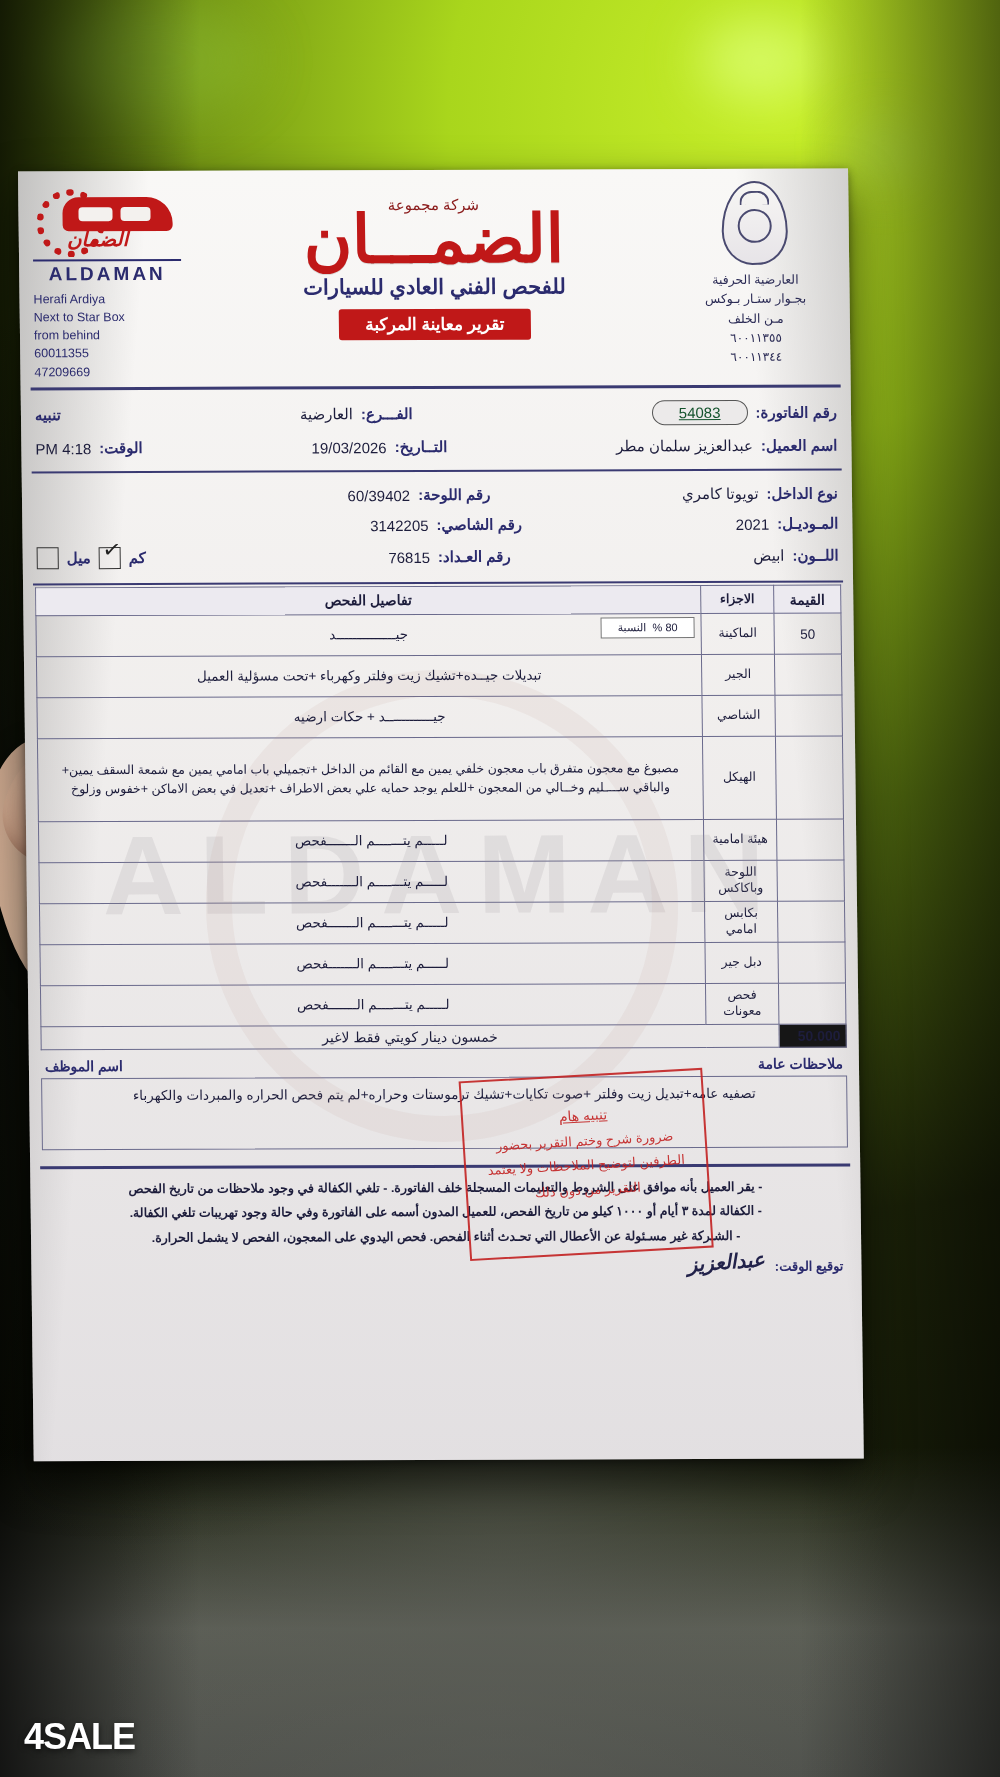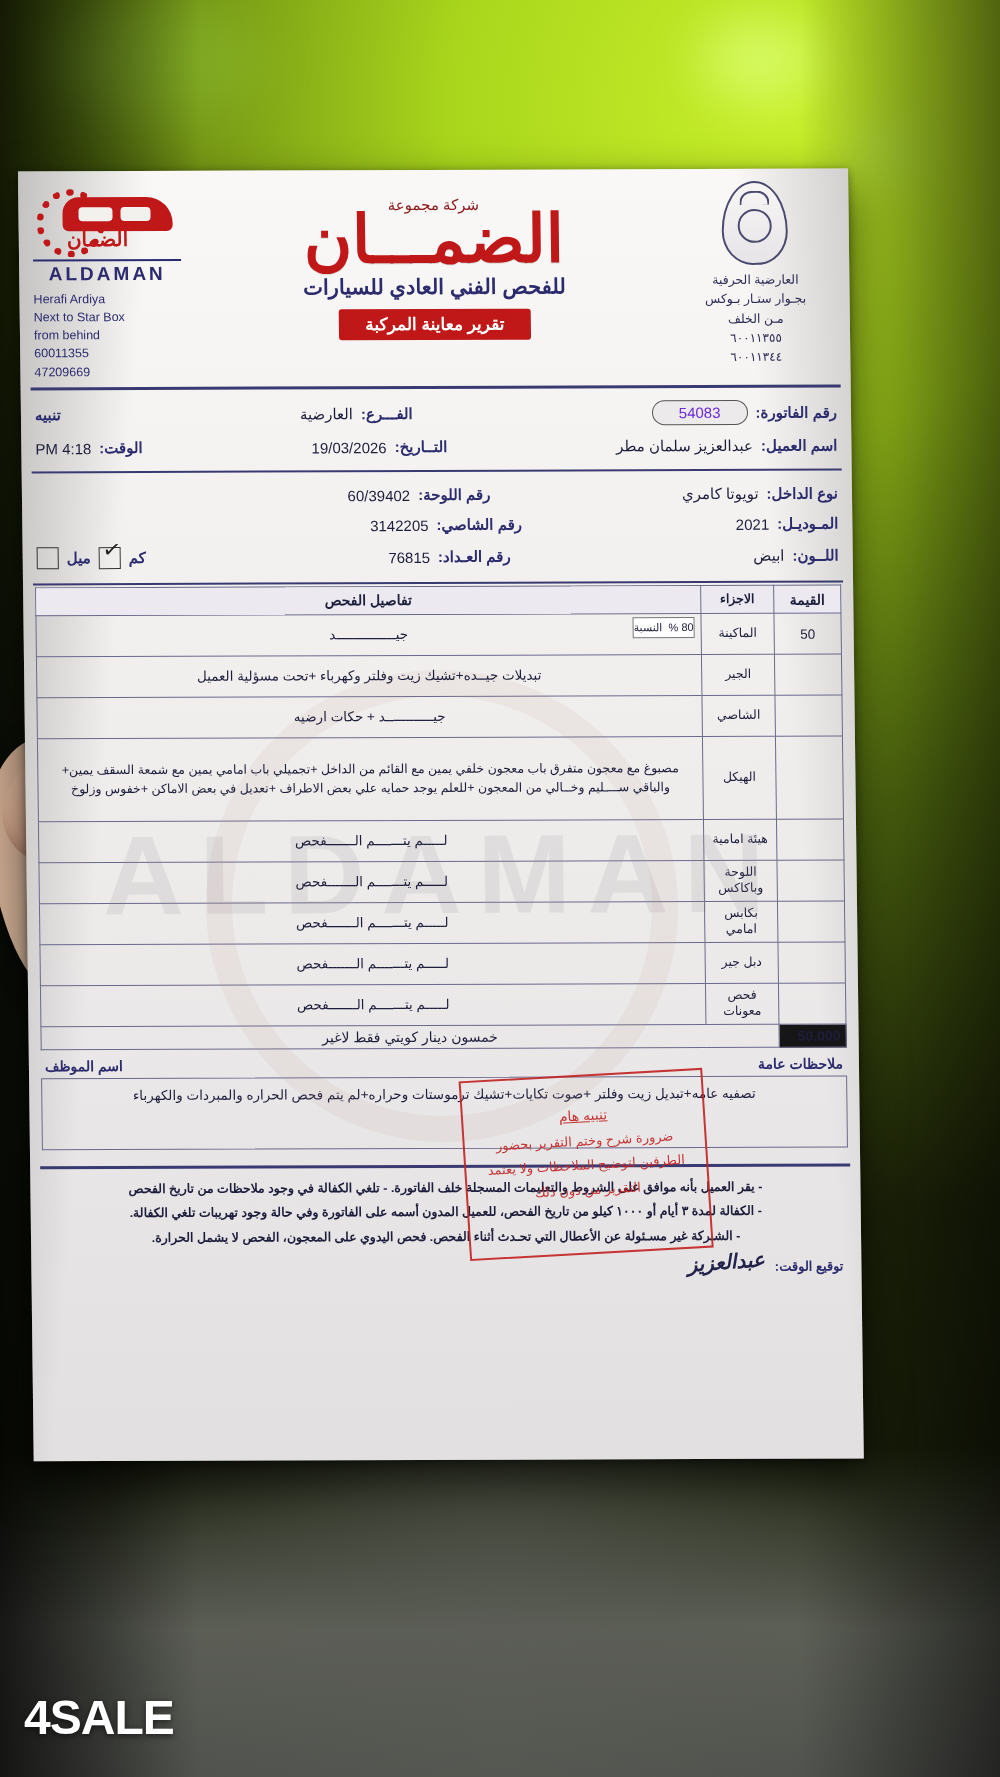--- a/index.html
+++ b/index.html
@@ -99,45 +99,45 @@
     font-size:17px;font-weight:bold;padding:5px 26px;border-radius:3px;}
 
   .hdr-left{position:absolute;left:14px;top:14px;width:170px;direction:ltr;text-align:left;}
   .logo-box{width:150px;height:72px;position:relative;}
   .gear{position:absolute;left:4px;top:4px;width:54px;height:54px;border-radius:50%;
     border:7px dotted #c01818;}
   .car{position:absolute;left:30px;top:12px;width:110px;height:34px;
     background:#c01818;border-radius:16px 26px 6px 6px;}
   .car:before{content:"";position:absolute;left:16px;top:10px;width:34px;height:14px;background:#f3f1ee;border-radius:4px;}
   .car:after{content:"";position:absolute;left:58px;top:10px;width:30px;height:14px;background:#f3f1ee;border-radius:4px;}
-  .logo-ar{position:absolute;left:34px;top:42px;font-size:20px;color:#c01818;font-weight:bold;direction:rtl;}
+  .logo-ar{position:absolute;left:34px;top:42px;font-size:20px;color:#c01818;font-weight:bold;direction:rtl;font-style:italic;}
   .logo-en{font-size:19px;font-weight:bold;letter-spacing:3px;color:#2b2b6e;border-top:2px solid #2b2b6e;
     padding-top:2px;width:148px;text-align:center;margin-top:2px;}
   .addr-en{font-size:12.5px;line-height:1.45;color:#2b2b6e;margin-top:5px;}
 
   .rule{height:3px;background:#3a3a72;margin:4px 10px 0 10px;}
 
   
   .band{padding:6px 12px;}
   .row{display:flex;align-items:center;justify-content:space-between;padding:6px 2px;}
   .cell{display:flex;align-items:center;gap:8px;font-size:15px;white-space:nowrap;}
   .lbl{color:#2b2b6e;font-weight:bold;}
   .val{color:#1d1d3c;}
-  .pill{border:1.5px solid #555;border-radius:14px;padding:3px 26px;font-size:15px;background:#eceaea;color:#6d28d9;}
+  .pill{border:1.5px solid #555;border-radius:14px;padding:3px 26px;font-size:15px;background:#eceaea;color:#14532d;text-decoration:underline;}
   .sep{height:2px;background:#3a3a72;margin:2px 10px;}
 
   
   table.insp{width:calc(100% - 24px);margin:0 12px;border-collapse:collapse;font-size:13.5px;}
   table.insp td{border:1px solid #6a6a8c;padding:3px 5px;vertical-align:middle;color:#1d1d3c;}
   .th{background:#eceaf0;font-weight:bold;text-align:center;color:#2b2b6e;font-size:14px;}
   .c-val{width:56px;text-align:center;}
   .c-part{width:62px;text-align:center;font-size:12.5px;line-height:1.25;}
   .c-det{text-align:center;position:relative;line-height:1.5;}
   .dotted{letter-spacing:2px;}
-  .ratio{position:absolute;right:6px;top:3px;border:1px solid #777;font-size:11px;padding:1px 0;background:#fff;}
+  .ratio{position:absolute;right:6px;top:3px;border:1px solid #777;font-size:11px;padding:1px 16px;background:#fff;}
   .total-dark{background:#161616;color:#fff;font-weight:bold;font-size:14px;}
   .total-txt{text-align:center;font-size:14px;}
 
   
   .stamp{
     position:absolute;right:152px;top:905px;width:240px;height:150px;
     border:2px solid #c32222;color:#c32222;transform:rotate(-3deg);
     font-size:13px;line-height:1.9;text-align:center;padding-top:26px;
     opacity:.9;pointer-events:none;
   }
@@ -146,22 +146,22 @@
   .notes-head{display:flex;justify-content:space-between;padding:8px 16px 2px 16px;font-size:14px;color:#2b2b6e;font-weight:bold;}
   .notes-box{margin:2px 12px 0 12px;border:1px solid #6a6a8c;min-height:54px;padding:8px 10px;font-size:13.5px;text-align:center;color:#1d1d3c;}
 
   .foot-rule{height:3px;background:#3a3a72;margin:16px 10px 0 10px;}
   .terms{padding:8px 18px 0 18px;font-size:12.5px;line-height:1.95;color:#1d1d3c;text-align:center;font-weight:bold;}
   .sig-row{display:flex;align-items:flex-end;justify-content:flex-start;gap:10px;padding:2px 18px 10px 18px;font-size:13px;color:#2b2b6e;font-weight:bold;}
   .sig-mark{font-family:"DejaVu Serif",serif;font-style:italic;color:#22224a;font-size:20px;transform:rotate(-4deg);}
 
   
   #foursale{
-    position:absolute;left:24px;bottom:32px;
-    font-size:48px;font-weight:bold;color:#ffffff;letter-spacing:-1px;
+    position:absolute;left:24px;bottom:19px;
+    font-size:36px;font-weight:bold;color:#ffffff;letter-spacing:-1px;
     text-shadow:0 2px 6px rgba(0,0,0,.6);
   }
 </style>
 </head>
 <body>
 
 <div id="photo-bg">
   <div class="bg-glow glow-a"></div>
   <div class="bg-glow glow-b"></div>
   <div class="bg-glow glow-c"></div>

